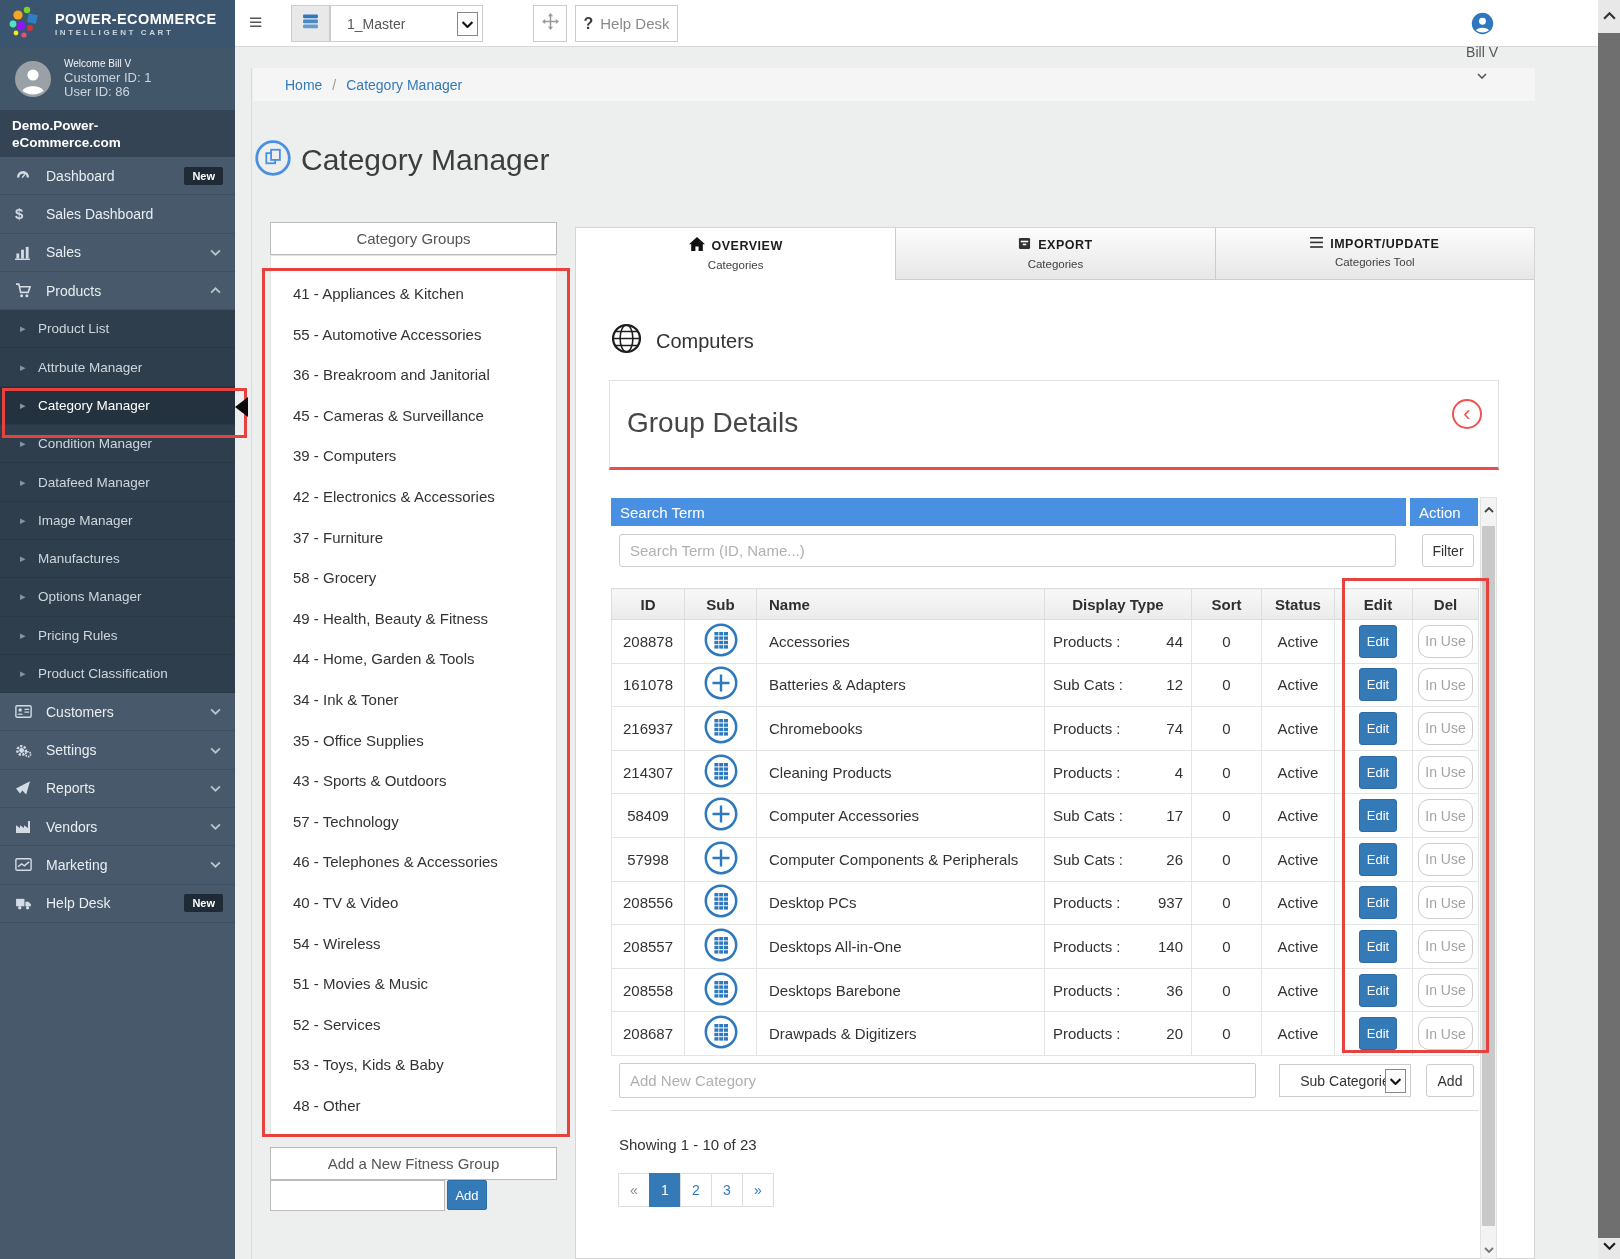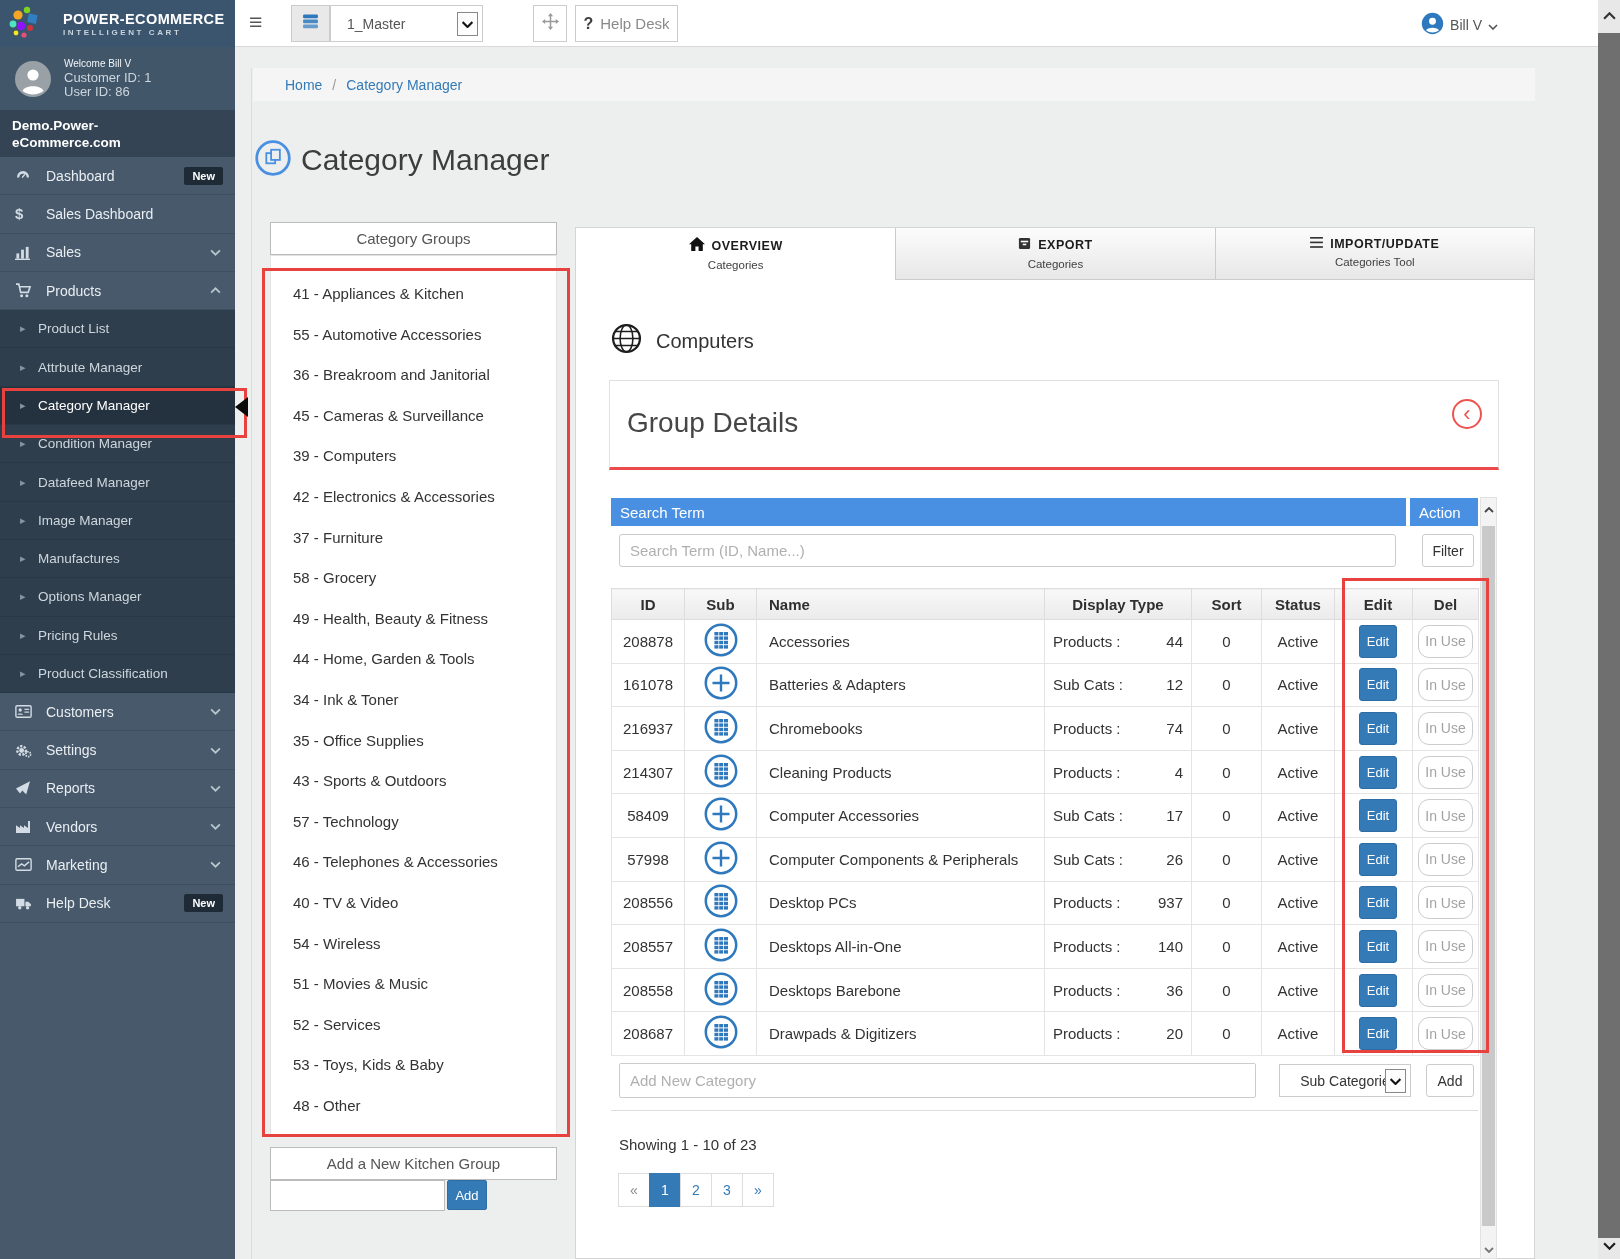--- a/index.html
+++ b/index.html
@@ -1,21 +1,21 @@
 <!DOCTYPE html>
 <html><head>
 <meta charset="utf-8">
 <style>
   * { margin:0; padding:0; box-sizing:border-box; }
   body { font-family:"Liberation Sans", sans-serif; background:#fff; }
   #root { position:relative; width:1620px; height:1259px; overflow:hidden; background:#edefef; }
 
   
   .sidebar { position:absolute; left:0; top:0; width:235px; height:1259px; background:#47596b; z-index:5; }
-  .logo { height:47px; background:#3c556e; display:flex; align-items:center; padding-left:8px; gap:17px; cursor:pointer; }
+  .logo { height:47px; background:#3c556e; display:flex; align-items:center; padding-left:8px; gap:9px; cursor:pointer; }
   .logo-name { color:#fff; font-size:14.5px; font-weight:bold; letter-spacing:.4px; }
   .logo-tag { color:#c9d4dd; font-size:8px; letter-spacing:2.6px; font-weight:bold; margin-top:1px; }
   .userbox { height:63px; background:#42566a; display:flex; align-items:center; padding-left:14px; gap:12px; }
   .u1 { color:#f2f6f9; font-size:10px; margin-bottom:2px; }
   .u2 { color:#ccd6de; font-size:13px; line-height:14px; }
   .sitebox { height:47px; background:#344454; color:#fff; font-weight:bold; font-size:13.5px; line-height:17px; padding:7px 0 0 12px; }
   .menu { position:absolute; top:157px; left:0; width:235px; }
   .mi { height:38.3px; display:flex; align-items:center; cursor:pointer; position:relative; }
   .mi.main { background:#47596b; border-bottom:1px solid #3d5062; padding-left:15px; color:#e9eef2; font-size:14px; }
   .mi.main .ic { width:24px; color:#d3dce4; display:inline-flex; align-items:center; }
@@ -31,21 +31,21 @@
   
   .topbar { position:absolute; left:235px; top:0; width:1363px; height:47px; background:#fff; border-bottom:1px solid #d9d9d9; z-index:4; }
   .hamb { position:absolute; left:14px; top:9px; font-size:23px; color:#555; cursor:pointer; }
   .tb-box { position:absolute; top:5px; height:37px; border:1px solid #ccc; background:#fff; display:flex; align-items:center; justify-content:center; cursor:pointer; }
   .dbbox { left:56px; width:39px; background:#e9e9e9; }
   .selbox { left:95px; width:153px; justify-content:flex-start; padding-left:16px; font-size:14px; color:#555; }
   .sel-arrow { position:absolute; right:4px; top:6px; width:21px; height:24px; border:1px solid #888; background:#fdfdfd; display:flex; align-items:center; justify-content:center; }
   .movebox { left:298px; width:34px; }
   .helpbox { left:340px; width:103px; gap:7px; font-size:15px; color:#8a8a8a; }
   .helpq { font-weight:bold; color:#3d3d3d; font-size:16px; }
-  .userchip { position:absolute; right:100px; top:12px; display:flex; align-items:center; gap:6px; color:#555; font-size:14px; cursor:pointer; }
+  .userchip { position:absolute; right:100px; top:12px; display:flex; align-items:center; gap:6px; color:#555; font-size:14px; cursor:pointer;flex-direction:column; }
 
   
   .bc { position:absolute; left:253px; top:68px; width:1282px; height:33px; background:#f5f5f5; display:flex; align-items:center; padding-left:32px; font-size:14px; z-index:2;}
   .bc a { color:#337ab7; text-decoration:none; cursor:pointer; }
   .bc .sep { color:#9a9a9a; margin:0 10px; }
   .ptitle { position:absolute; left:255px; top:140px; display:flex; align-items:center; gap:10px; z-index:2; }
   .ptitle .txt { font-size:30px; color:#3d3d3d; }
 
   .gp-head, .gp-addhead { position:absolute; left:270px; width:287px; height:33px; background:#fff; border:1px solid #bbb; display:flex; align-items:center; justify-content:center; font-size:15px; color:#555; z-index:2; }
   .gp-head { top:222px; }
@@ -425,21 +425,21 @@
       <li>43 - Sports &amp; Outdoors</li>
       <li>57 - Technology</li>
       <li>46 - Telephones &amp; Accessories</li>
       <li>40 - TV &amp; Video</li>
       <li>54 - Wireless</li>
       <li>51 - Movies &amp; Music</li>
       <li>52 - Services</li>
       <li>53 - Toys, Kids &amp; Baby</li>
       <li>48 - Other</li>
     </ul>
-  <div class="gp-addhead">Add a New Kitchen Group</div>
+  <div class="gp-addhead">Add a New Fitness Group</div>
   <div class="gp-addrow">
     <input class="gp-input" style="">
     <button class="gp-addbtn">Add</button>
   </div>
 
   <section class="panel">
     <div class="tabs">
       <div class="tab">
         <div class="t1">
           <span>

